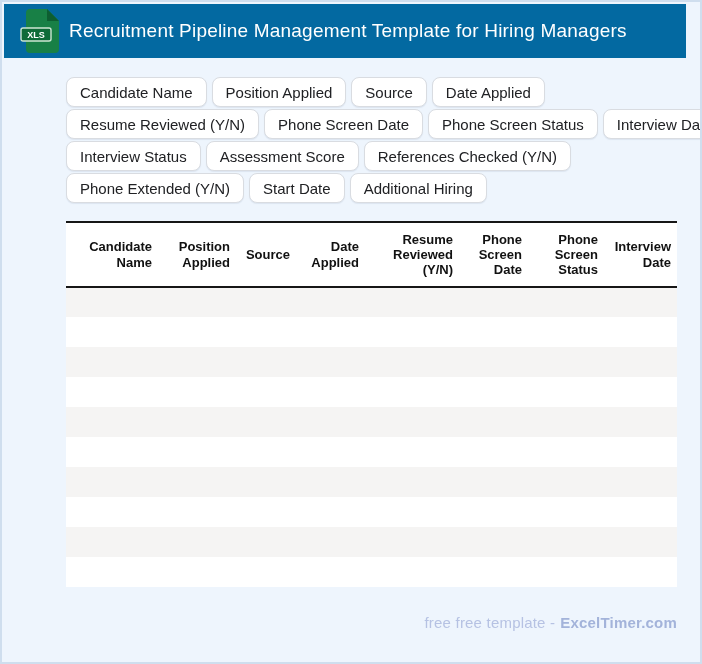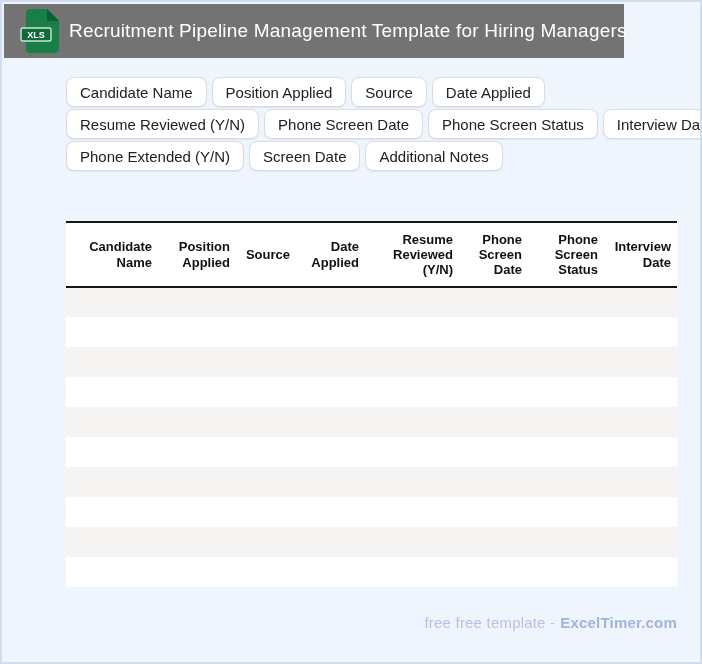--- a/index.html
+++ b/index.html
@@ -10,22 +10,22 @@
     position:relative;
     width:702px; height:664px;
     background:#eef5fd;
     border:2px solid #cfdeee;
     overflow:hidden;
   }
 
   
   .titlebar {
     position:absolute; left:2px; top:2px;
-    width:620px; height:54px;
-    background:#737373;
+    width:682px; height:54px;
+    background:#0369a1;
     display:flex; align-items:center;
   }
   .xls-icon { margin-left:16px; width:40px; height:46px; flex:0 0 auto; display:block; }
   .titlebar h1 {
     margin-left:9px;
     font-size:19px; font-weight:500; letter-spacing:0.2px;
     color:#ffffff; white-space:nowrap;
   }
 
   
@@ -88,23 +88,28 @@
       <span class="chip">Source</span>
       <span class="chip">Date Applied</span>
     </div>
     <div class="chip-row">
       <span class="chip">Resume Reviewed (Y/N)</span>
       <span class="chip">Phone Screen Date</span>
       <span class="chip">Phone Screen Status</span>
       <span class="chip">Interview Date</span>
     </div>
     <div class="chip-row">
+      <span class="chip">Interview Status</span>
+      <span class="chip">Assessment Score</span>
+      <span class="chip">References Checked (Y/N)</span>
+    </div>
+    <div class="chip-row">
       <span class="chip">Phone Extended (Y/N)</span>
-      <span class="chip">Screen Date</span>
-      <span class="chip">Additional Notes</span>
+      <span class="chip">Start Date</span>
+      <span class="chip">Additional Hiring</span>
     </div>
   </div>
 
   <div class="table-area">
     <table>
       <colgroup>
           <col style="width: 92px;">
           <col style="width: 78px;">
           <col style="width: 60px;">
           <col style="width: 69px;">

